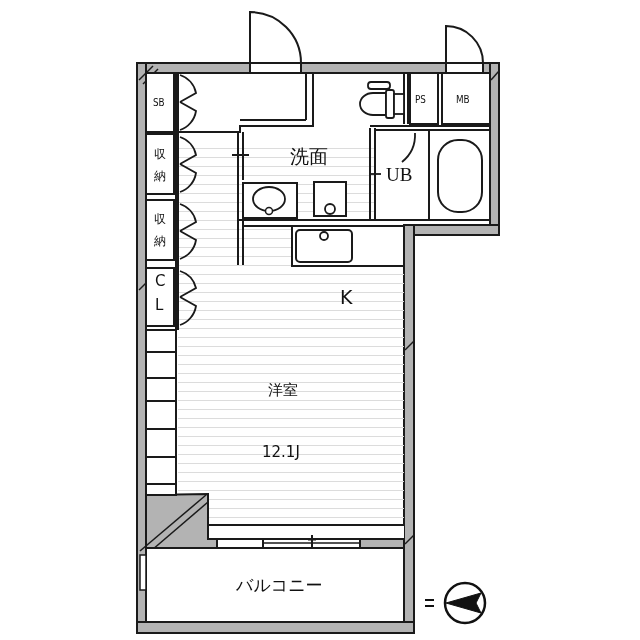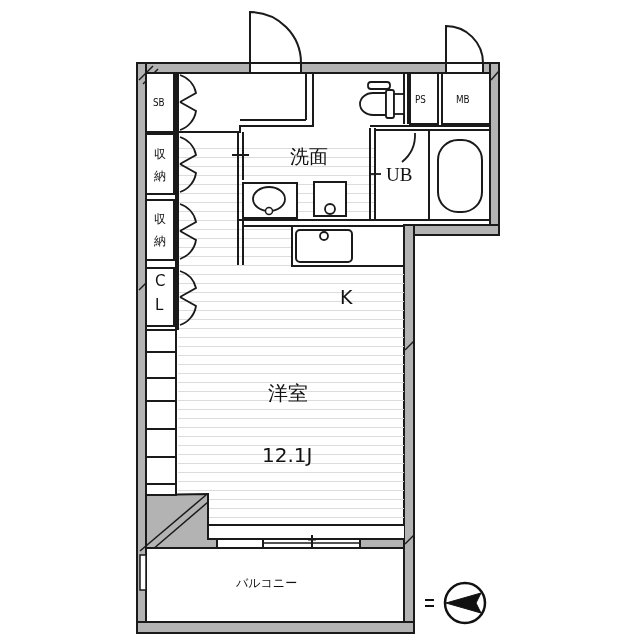--- a/index.html
+++ b/index.html
@@ -2,21 +2,21 @@
 <html><head>
 <meta charset="utf-8">
 <style>
   html, body { margin:0; padding:0; background:#ffffff; }
   body { width:640px; height:640px; position:relative; overflow:hidden; font-family:"DejaVu Sans", sans-serif; }
   svg { position:absolute; left:0; top:0; }
   .lbl { position:absolute; color:#111; font-family:"DejaVu Sans", sans-serif; white-space:nowrap; line-height:1; }
   .small { font-size:11px; transform:scaleX(0.8); transform-origin:left top; }
   .mid { font-size:19px; }
   .vert { font-size:12px; width:18px; text-align:center; white-space:normal; word-break:break-all; line-height:22px; }
-  .big { font-size:20px; }
+  .big { font-size:15px; }
 </style>
 </head>
 <body>
 
 <svg width="640" height="640" viewBox="0 0 640 640">
   <defs>
     <pattern id="floor" width="10" height="9" patternUnits="userSpaceOnUse">
       <line x1="0" y1="4.5" x2="10" y2="4.5" stroke="#dcdcdc" stroke-width="1"></line>
     </pattern>
   </defs>
@@ -174,13 +174,13 @@
 <div class="lbl small" style="left:456px;top:94px;">MB</div>
 <div class="lbl vert" style="left:151px;top:143px;">収納</div>
 <div class="lbl vert" style="left:151px;top:208px;">収納</div>
 <div class="lbl mid" style="left:155px;top:274px;font-size:15px;">C</div>
 <div class="lbl mid" style="left:155px;top:298px;font-size:15px;">L</div>
 <div class="lbl mid" style="left:290px;top:147px;">洗面</div>
 <div class="lbl mid" style="left:386px;top:165px;font-family:Liberation Serif, serif;">UB</div>
 <div class="lbl mid" style="left:340px;top:288px;">K</div>
 <div class="lbl big" style="left:268px;top:383px;">洋室</div>
 <div class="lbl big" style="left:262px;top:412px;margin-top:33px;">12.1J</div>
-<div class="lbl" style="left:236px;top:577px;font-size:12px;">バルコニー</div>
+<div class="lbl" style="left:236px;top:577px;font-size:17px;">バルコニー</div>
 
 </body></html>

